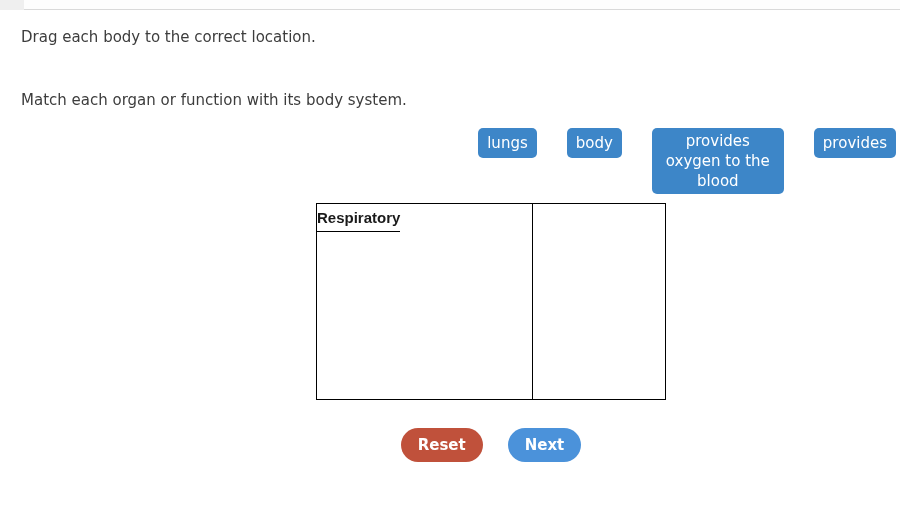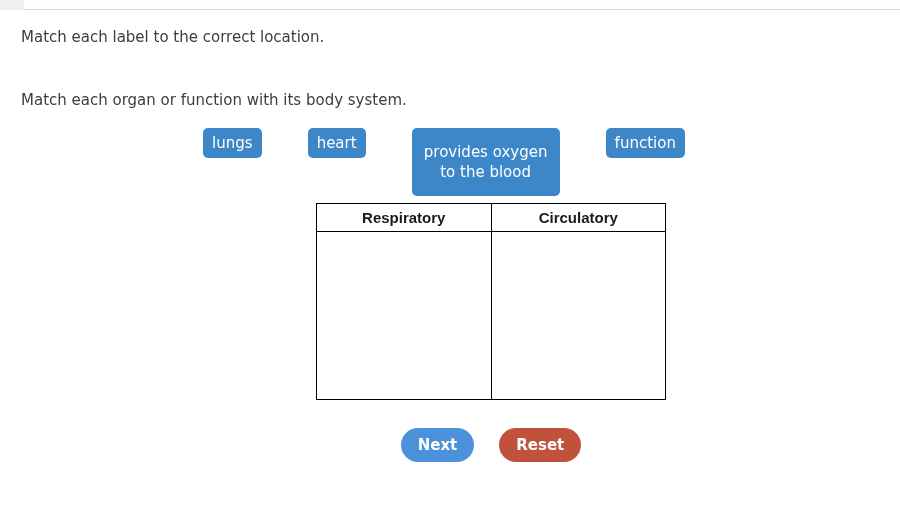--- a/index.html
+++ b/index.html
@@ -25,42 +25,42 @@
   
   .instruction {
     position: absolute; left: 21px;
     font-size: 15px; color: #3d3d3d;
     white-space: nowrap;
   }
   .instruction.line1 { top: 28px; }
   .instruction.line2 { top: 69px; margin-top: 22px; }
   
   .labels-row {
-    position: absolute; top: 128px; left: 0;
+    position: absolute; top: 128px; left: 8px;
     width: 888px;
-    display: flex; justify-content: center; align-items: flex-start;
-    gap: 46px;
+    display: flex; justify-content: flex-end; align-items: flex-start;
+    gap: 30px;
   }
   .drag-label {
     background: #3d86c8;
     color: #ffffff;
     font-size: 15px;
     line-height: 20px;
     padding: 5px 9px;
     border-radius: 5px;
     cursor: move;
     text-align: center;
   }
-  .drag-label.wide { width: 148px; padding: 14px 8px; }
+  .drag-label.wide { width: 132px; padding: 3px 8px; }
   
   .match-table {
     position: absolute; left: 316px; top: 203px;
     width: 350px; height: 197px;
     border: 1.5px solid #000000;
-    display: flex; flex-direction: column;
+    display: flex; flex-direction: row;
     background: #ffffff;
   }
   .table-header-row {
     display: flex; height: 28px; flex: 0 0 28px;
     border-bottom: 1px solid #000000;
   }
   .table-header-cell {
     flex: 1;
     display: flex; align-items: center; justify-content: center;
     font-size: 15px; font-weight: bold; color: #1a1a1a;
@@ -91,37 +91,36 @@
   .reset-button { background: #c0513b; }
   .next-button  { background: #4b92da; }
 </style>
 </head>
 <body>
 
 <div class="top-bar">
   <div class="corner-tab"></div>
 </div>
 
-<div class="instruction line1">Match each label to the correct location.</div>
+<div class="instruction line1">Drag each body to the correct location.</div>
 <div class="instruction line2">Match each organ or function with its body system.</div>
 
 <div class="labels-row">
   <div class="drag-label">lungs</div>
-  <div class="drag-label">heart</div>
+  <div class="drag-label">body</div>
   <div class="drag-label wide">provides oxygen to the blood</div>
-  <div class="drag-label">function</div>
+  <div class="drag-label">provides</div>
 </div>
 
 <div class="match-table">
   <div class="table-header-row">
     <div class="table-header-cell">Respiratory</div>
-    <div class="table-header-cell">Circulatory</div>
   </div>
   <div class="table-body-row">
     <div class="drop-zone"></div>
     <div class="drop-zone"></div>
   </div>
 </div>
 
 <div class="buttons-row">
+  <button class="action-button reset-button">Reset</button>
   <button class="action-button next-button">Next</button>
-  <button class="action-button reset-button">Reset</button>
 </div>
 
 </body></html>

